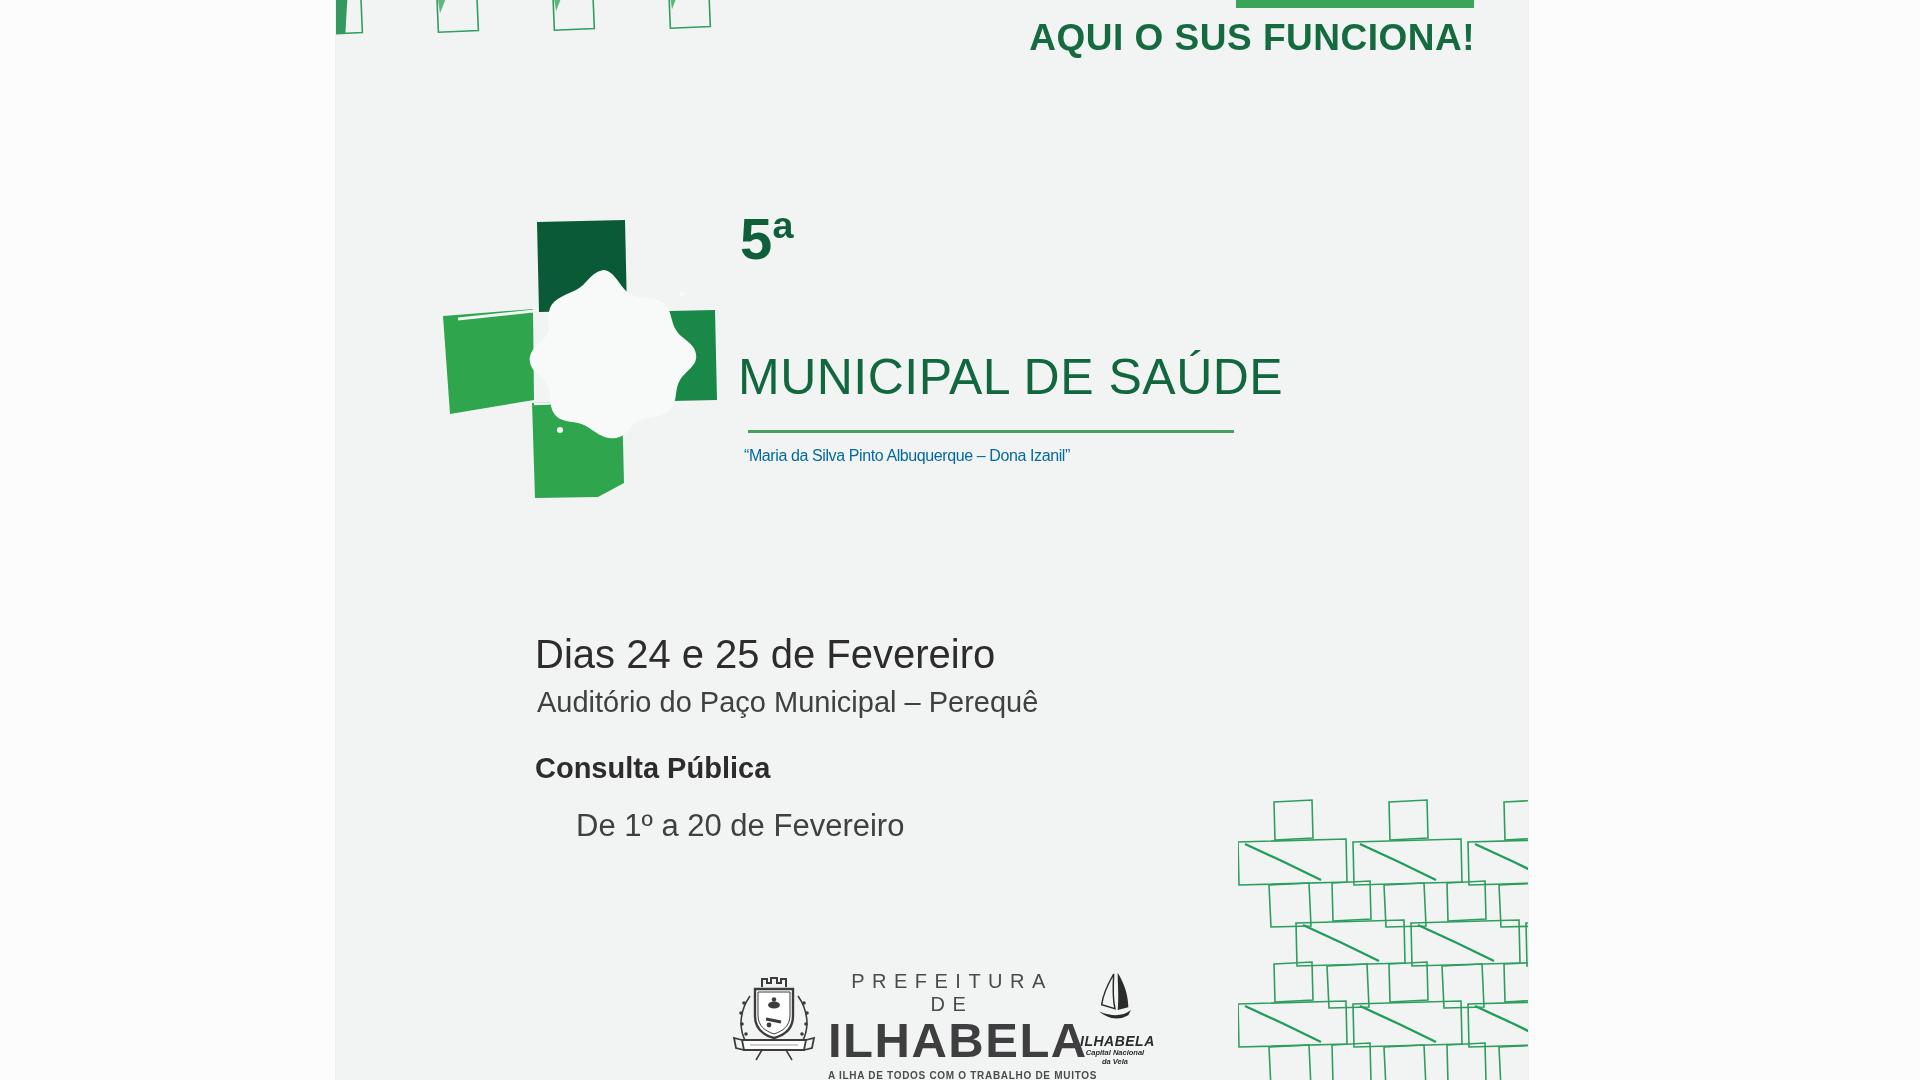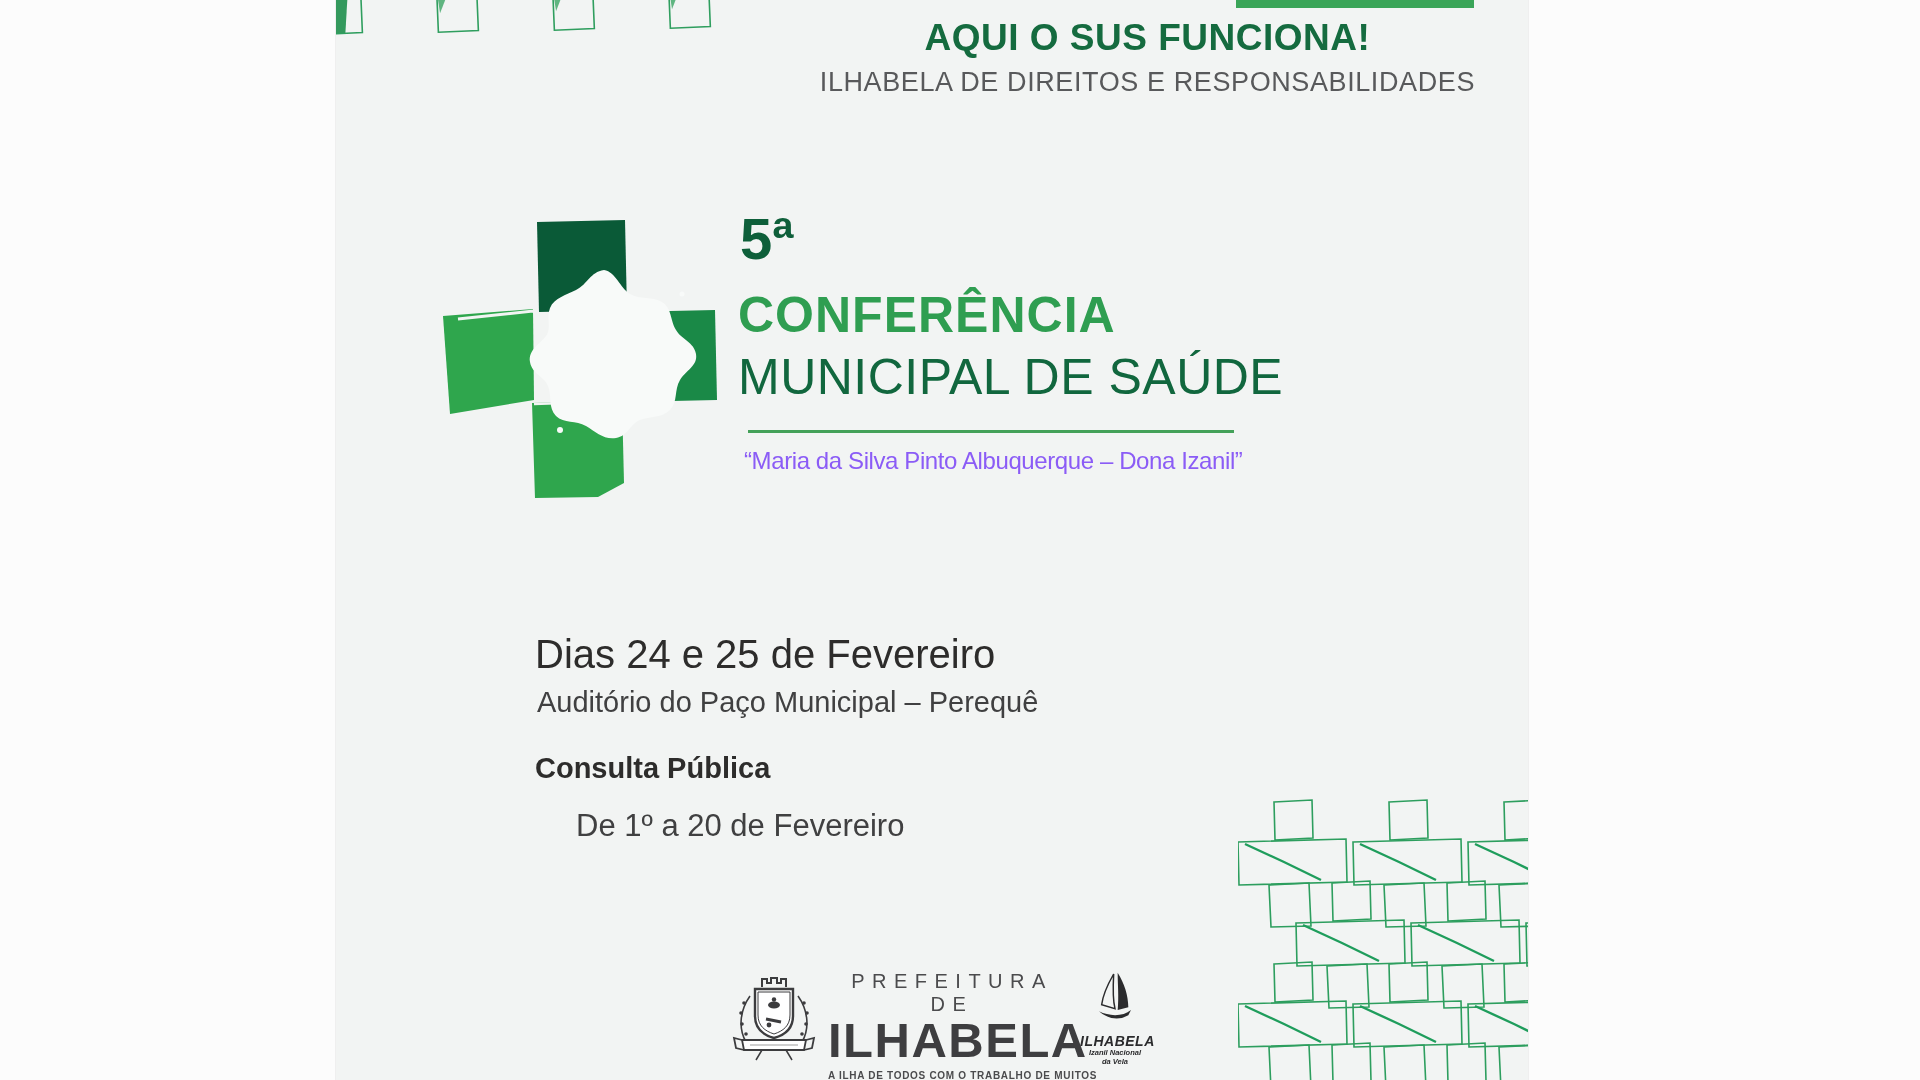--- a/index.html
+++ b/index.html
@@ -24,21 +24,21 @@
   .header .subtitle{
     margin-top:8px;font-size:27px;font-weight:300;color:#58595b;letter-spacing:.6px;
   }
   
   .logo-cross{position:absolute;left:102px;top:178px;width:285px;height:325px;}
   
   .edition{position:absolute;left:404px;top:210px;font-size:58px;font-weight:800;color:#0e5f3a;line-height:1;}
   .title-line1{position:absolute;left:402px;top:290px;font-size:50px;font-weight:800;color:#2f9e51;letter-spacing:1px;line-height:1;}
   .title-line2{position:absolute;left:402px;top:352px;font-size:50px;font-weight:400;color:#11673e;letter-spacing:.5px;line-height:1;}
   .title-rule{position:absolute;left:412px;top:430px;width:486px;height:3px;background:#44a159;}
-  .honoree{position:absolute;left:408px;top:447px;width:510px;font-size:24px;font-weight:300;color:#8b5cf6;letter-spacing:-0.4px;}
+  .honoree{position:absolute;left:408px;top:447px;width:510px;font-size:16px;font-weight:300;color:#0369a1;letter-spacing:-0.4px;}
   
   .info-dates{position:absolute;left:199px;top:634px;font-size:40px;font-weight:400;color:#2d2c2b;line-height:1;}
   .info-venue{position:absolute;left:201px;top:688px;font-size:29px;font-weight:300;color:#404041;line-height:1;}
   .info-consulta{position:absolute;left:199px;top:754px;font-size:29px;font-weight:800;color:#2d2c2b;line-height:1;}
   .info-period{position:absolute;left:208px;top:810px;font-size:31px;font-weight:300;color:#404041;line-height:1;margin-left:32px;}
   
   .footer{position:absolute;left:396px;top:970px;display:flex;align-items:flex-start;}
   .crest{width:84px;height:92px;flex:0 0 auto;margin-top:2px;}
   .org{width:242px;margin-left:12px;text-align:center;}
   .org-top{font-size:20px;font-weight:400;color:#4b4b4d;letter-spacing:7.5px;margin-left:6px;}
@@ -71,21 +71,20 @@
         <polygon points="217,-8 229,-8 220,14"></polygon>
         <polygon points="333,-8 345,-8 336,14"></polygon>
       </g>
     </g>
   </svg>
 
   <div class="topbar"></div>
 
   <div class="header">
     <div class="slogan">AQUI O SUS FUNCIONA!</div>
-    <div class="subtitle">ILHABELA DE DIREITOS E RESPONSABILIDADES</div>
   </div>
 
   <svg class="logo-cross" viewBox="0 0 285 325" aria-hidden="true">
     <polygon points="99,44 187,42 189,132 101,134" fill="#0a5a37"></polygon>
     <polygon points="187,134 277,132 279,222 189,224" fill="#1a8947"></polygon>
     <polygon points="5,138 95,131 96,222 12,236" fill="#2fa64d"></polygon>
     <polygon points="94,225 184,222 186,305 160,319 97,320" fill="#2fa64d"></polygon>
     <path d="M20,141 L95,133 L152,190" fill="none" stroke="#f2f4f3" stroke-width="3"></path>
     <path d="M96,226 L183,223" fill="none" stroke="#f2f4f3" stroke-width="2.5"></path>
     <path d="M166,92
@@ -103,21 +102,20 @@
       C248,192 260,188 258,176
       C256,164 244,162 238,152
       C232,142 234,130 224,124
       C214,118 202,122 192,116
       C182,110 178,94 166,92 Z" fill="#f8faf9"></path>
     <circle cx="122" cy="252" r="3" fill="#f8faf9"></circle>
     <circle cx="244" cy="116" r="2.5" fill="#f8faf9"></circle>
   </svg>
 
   <div class="edition">5ª</div>
-  <div class="title-line1">CONFERÊNCIA</div>
   <div class="title-line2">MUNICIPAL DE SAÚDE</div>
   <div class="title-rule"></div>
   <div class="honoree">“Maria da Silva Pinto Albuquerque – Dona Izanil”</div>
 
   <div class="info-dates">Dias 24 e 25 de Fevereiro</div>
   <div class="info-venue">Auditório do Paço Municipal – Perequê</div>
   <div class="info-consulta">Consulta Pública</div>
   <div class="info-period">De 1º a 20 de Fevereiro</div>
 
   <div class="footer">
@@ -160,21 +158,21 @@
       <div class="org-tagline">A ILHA DE TODOS COM O TRABALHO DE MUITOS</div>
     </div>
 
     <div class="sail">
       <svg class="sail-icon" viewBox="0 0 60 90" aria-hidden="true">
         <path d="M28,6 C20,20 12,36 10,52 L30,58 C26,42 27,24 28,6 Z" fill="none" stroke="#2b2b2d" stroke-width="2.2"></path>
         <path d="M34,4 C44,20 50,38 50,56 L34,60 C36,40 34,22 34,4 Z" fill="#2b2b2d"></path>
         <path d="M6,62 C22,70 42,70 54,60 L50,68 C36,76 20,74 6,62 Z" fill="#2b2b2d"></path>
       </svg>
       <div class="sail-brand">ILHABELA</div>
-      <div class="sail-tagline">Izanil Nacional</div>
+      <div class="sail-tagline">Capital Nacional</div>
       <div class="sail-tagline">da Vela</div>
     </div>
   </div>
 
   <svg class="pattern-bottomright" viewBox="0 0 290 284" aria-hidden="true">
     <defs>
       <g id="xunit" fill="none" stroke="#2d9e5e" stroke-width="1.6">
         <polygon points="36,6 74,4 75,42 37,44"></polygon>
         <polygon points="0,46 108,43 109,86 1,89"></polygon>
         <path d="M7,48 L46,66 L83,84" stroke-width="2.4" stroke="#1f9d5c"></path>

